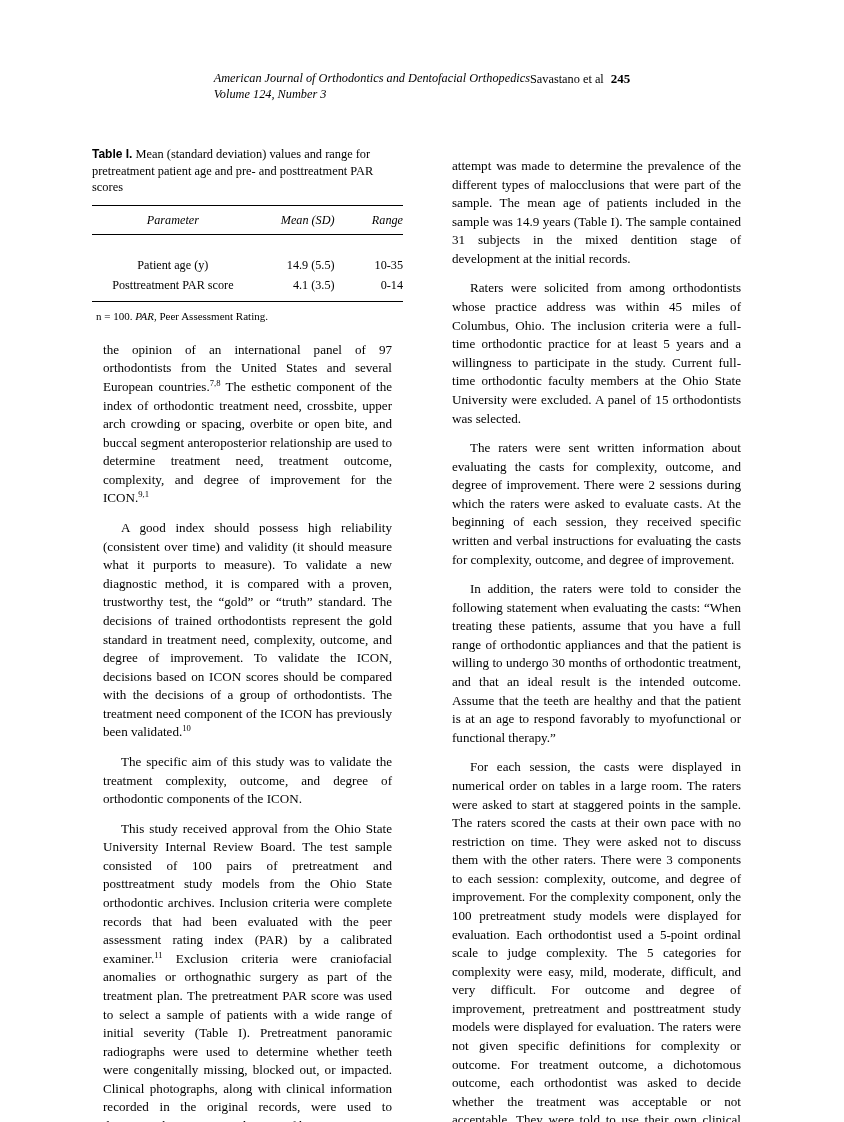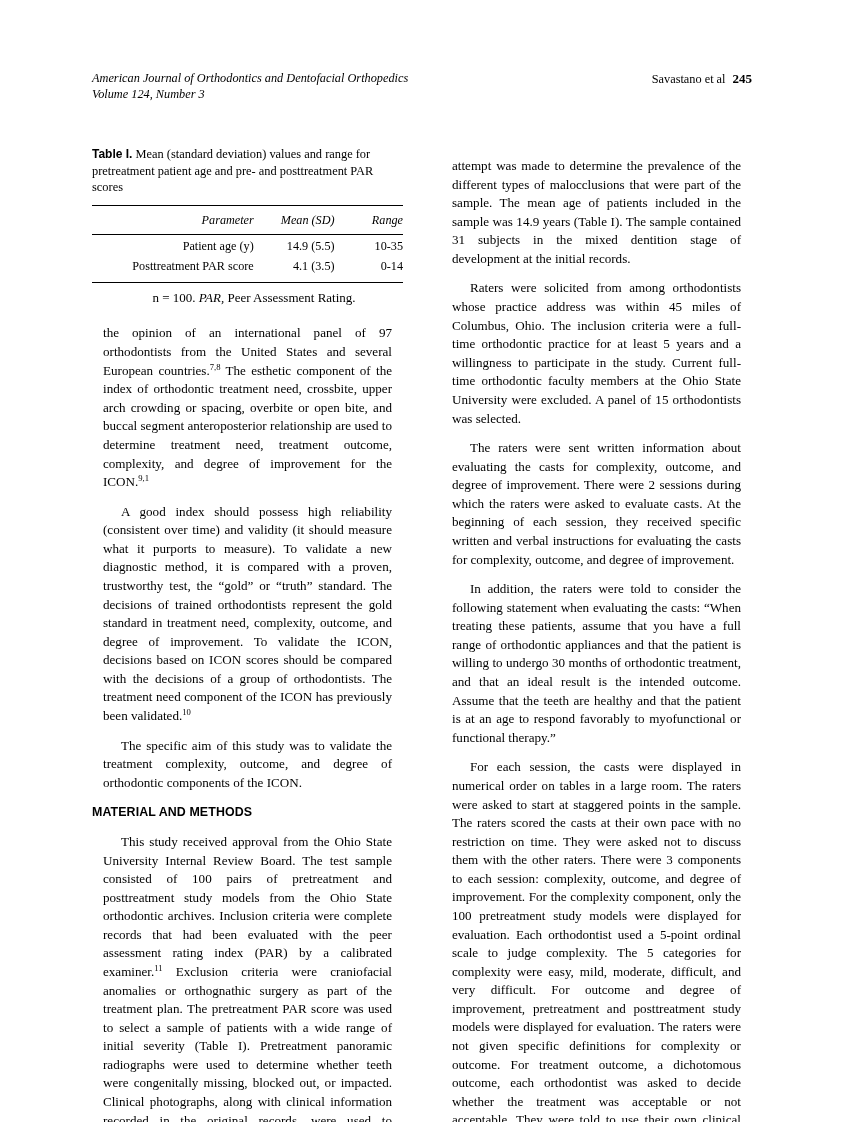--- a/index.html
+++ b/index.html
@@ -13,21 +13,21 @@
     font-family: "Liberation Serif", serif;
     overflow: hidden;
   }
   
   .running-head {
     position: absolute;
     top: 70px;
     left: 92px;
     width: 660px;
     display: flex;
-    justify-content: space-between;
+    justify-content: center;
     align-items: flex-start;
     font-size: 12.3px;
     line-height: 1.32;
   }
   .rh-left { font-style: italic; }
   .rh-right { white-space: nowrap; }
   .authors { }
   .page-number { font-weight: bold; font-style: normal; margin-left: 7px; font-size: 13px; }
 
   
@@ -65,30 +65,30 @@
     border-top: 1px solid #000;
     border-bottom: 1px solid #000;
   }
   table.data-table th {
     font-style: italic;
     font-weight: normal;
     border-bottom: 1px solid #000;
     padding: 6px 0 5px 0;
   }
   table.data-table td { padding: 1.5px 0; }
-  table.data-table tbody tr:first-child td { padding-top: 3px; }
+  table.data-table tbody tr:first-child td { padding-top: 22px; }
   table.data-table tbody tr:last-child td { padding-bottom: 6px; }
-  .c1 { text-align: right; width: 52%; }
+  .c1 { text-align: center; width: 52%; }
   .c2 { text-align: right; width: 26%; padding-right: 4px; }
   .c3 { text-align: right; width: 22%; }
   .table-footnote {
-    margin: 7px 0 0 13px;
-    font-size: 13px;
+    margin: 7px 0 0 4px;
+    font-size: 11px;
     line-height: 1.3;
-    text-align: center;
+    text-align: left;
   }
   .table-footnote i { font-style: italic; }
 
   
   h2.section-heading {
     font-family: "Liberation Sans", sans-serif;
     font-weight: bold;
     font-size: 12.4px;
     margin: 12px 0 5px 0;
     text-align: left;
@@ -137,21 +137,20 @@
         </table>
         <p class="table-footnote"><span>n = 100. </span><i>PAR,</i><span> Peer Assessment Rating.</span></p>
       </div>
 
       <p class="para noindent"><span>the opinion of an international panel of 97 orthodontists from the United States and several European countries.</span><sup>7,8</sup><span> The esthetic component of the index of orthodontic treatment need, crossbite, upper arch crowding or spacing, overbite or open bite, and buccal segment anteroposterior relationship are used to determine treatment need, treatment outcome, complexity, and degree of improvement for the ICON.</span><sup>9,1</sup></p>
 
       <p class="para"><span>A good index should possess high reliability (consistent over time) and validity (it should measure what it purports to measure). To validate a new diagnostic method, it is compared with a proven, trustworthy test, the “gold” or “truth” standard. The decisions of trained orthodontists represent the gold standard in treatment need, complexity, outcome, and degree of improvement. To validate the ICON, decisions based on ICON scores should be compared with the decisions of a group of orthodontists. The treatment need component of the ICON has previously been validated.</span><sup>10</sup></p>
 
       <p class="para">The specific aim of this study was to validate the treatment complexity, outcome, and degree of orthodontic components of the ICON.</p>
 
-      <h2 class="section-heading">MATERIAL AND METHODS</h2>
 
       <p class="para"><span>This study received approval from the Ohio State University Internal Review Board. The test sample consisted of 100 pairs of pretreatment and posttreatment study models from the Ohio State orthodontic archives. Inclusion criteria were complete records that had been evaluated with the peer assessment rating index (PAR) by a calibrated examiner.</span><sup>11</sup><span> Exclusion criteria were craniofacial anomalies or orthognathic surgery as part of the treatment plan. The pretreatment PAR score was used to select a sample of patients with a wide range of initial severity (Table I). Pretreatment panoramic radiographs were used to determine whether teeth were congenitally missing, blocked out, or impacted. Clinical photographs, along with clinical information recorded in the original records, were used to determine the presence and extent of lip incompetence. This information, as well as the presence of a significant slide from centric relation to centric occlusion, was given to the orthodontic raters with the models. No</span></p>
 
     </div>
 
     <div class="col">
       <p class="para noindent">attempt was made to determine the prevalence of the different types of malocclusions that were part of the sample. The mean age of patients included in the sample was 14.9 years (Table I). The sample contained 31 subjects in the mixed dentition stage of development at the initial records.</p>
       <p class="para">Raters were solicited from among orthodontists whose practice address was within 45 miles of Columbus, Ohio. The inclusion criteria were a full-time orthodontic practice for at least 5 years and a willingness to participate in the study. Current full-time orthodontic faculty members at the Ohio State University were excluded. A panel of 15 orthodontists was selected.</p>
       <p class="para">The raters were sent written information about evaluating the casts for complexity, outcome, and degree of improvement. There were 2 sessions during which the raters were asked to evaluate casts. At the beginning of each session, they received specific written and verbal instructions for evaluating the casts for complexity, outcome, and degree of improvement.</p>
       <p class="para">In addition, the raters were told to consider the following statement when evaluating the casts: “When treating these patients, assume that you have a full range of orthodontic appliances and that the patient is willing to undergo 30 months of orthodontic treatment, and that an ideal result is the intended outcome. Assume that the teeth are healthy and that the patient is at an age to respond favorably to myofunctional or functional therapy.”</p>

